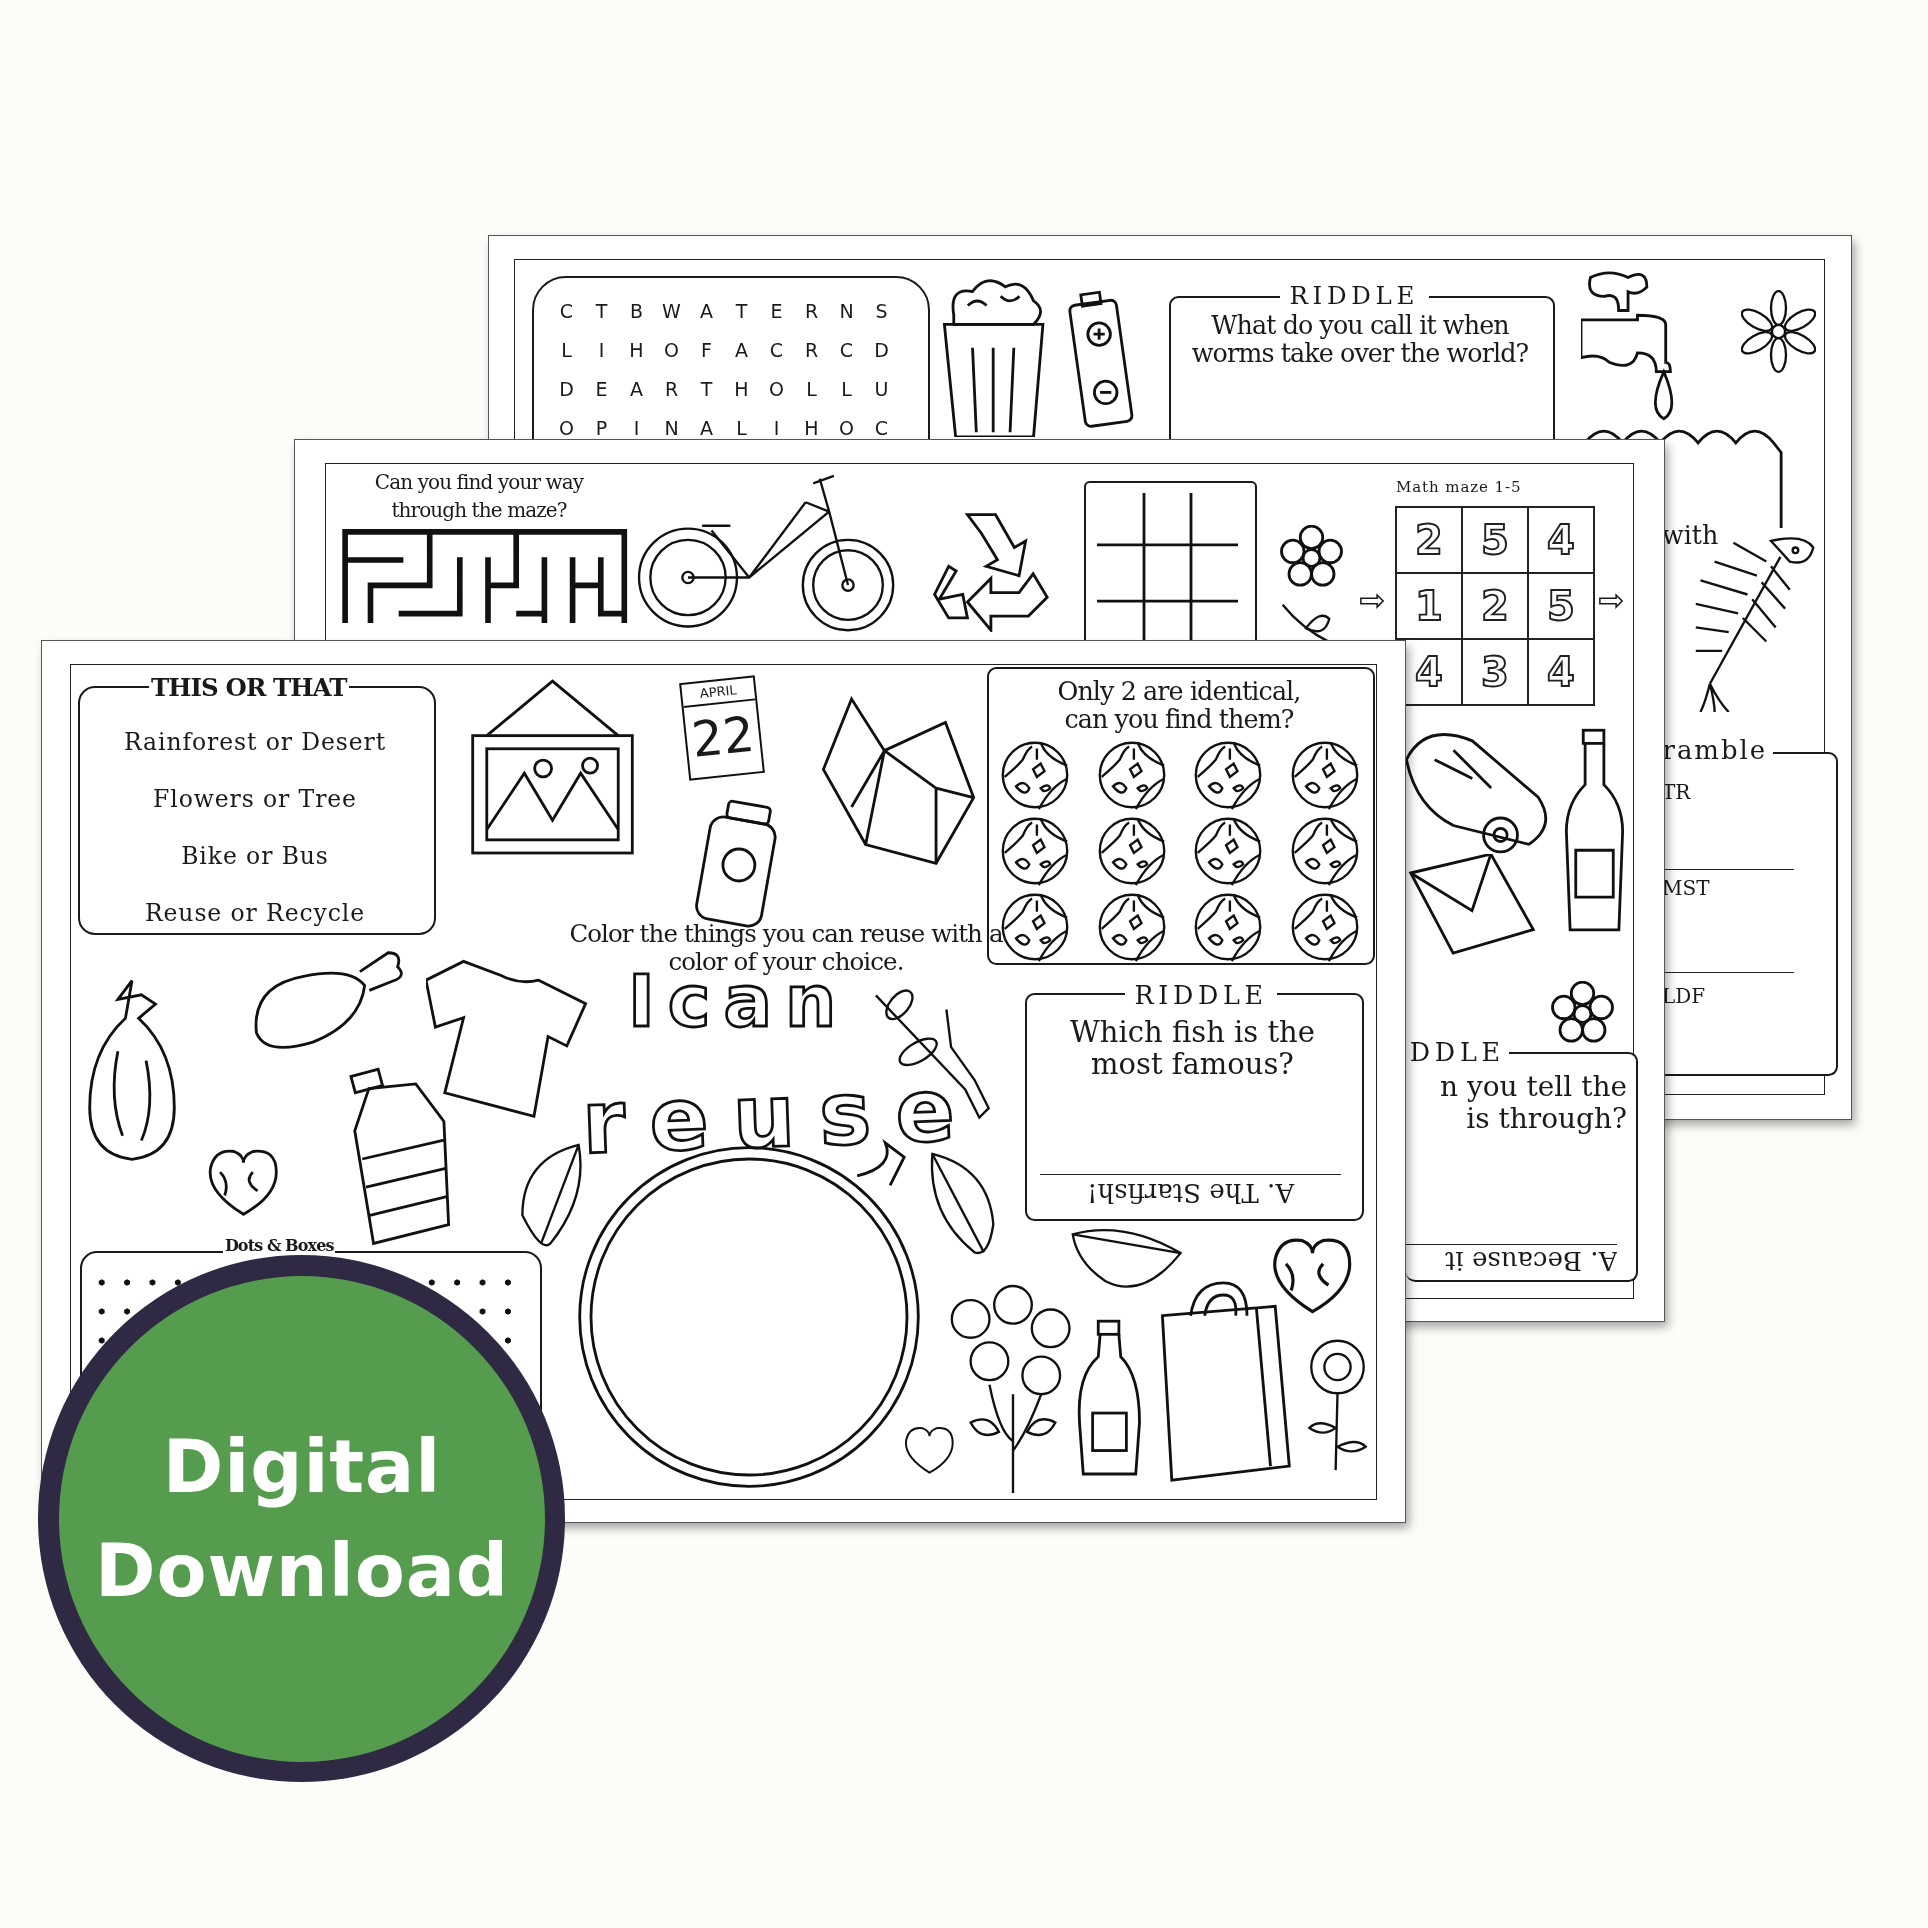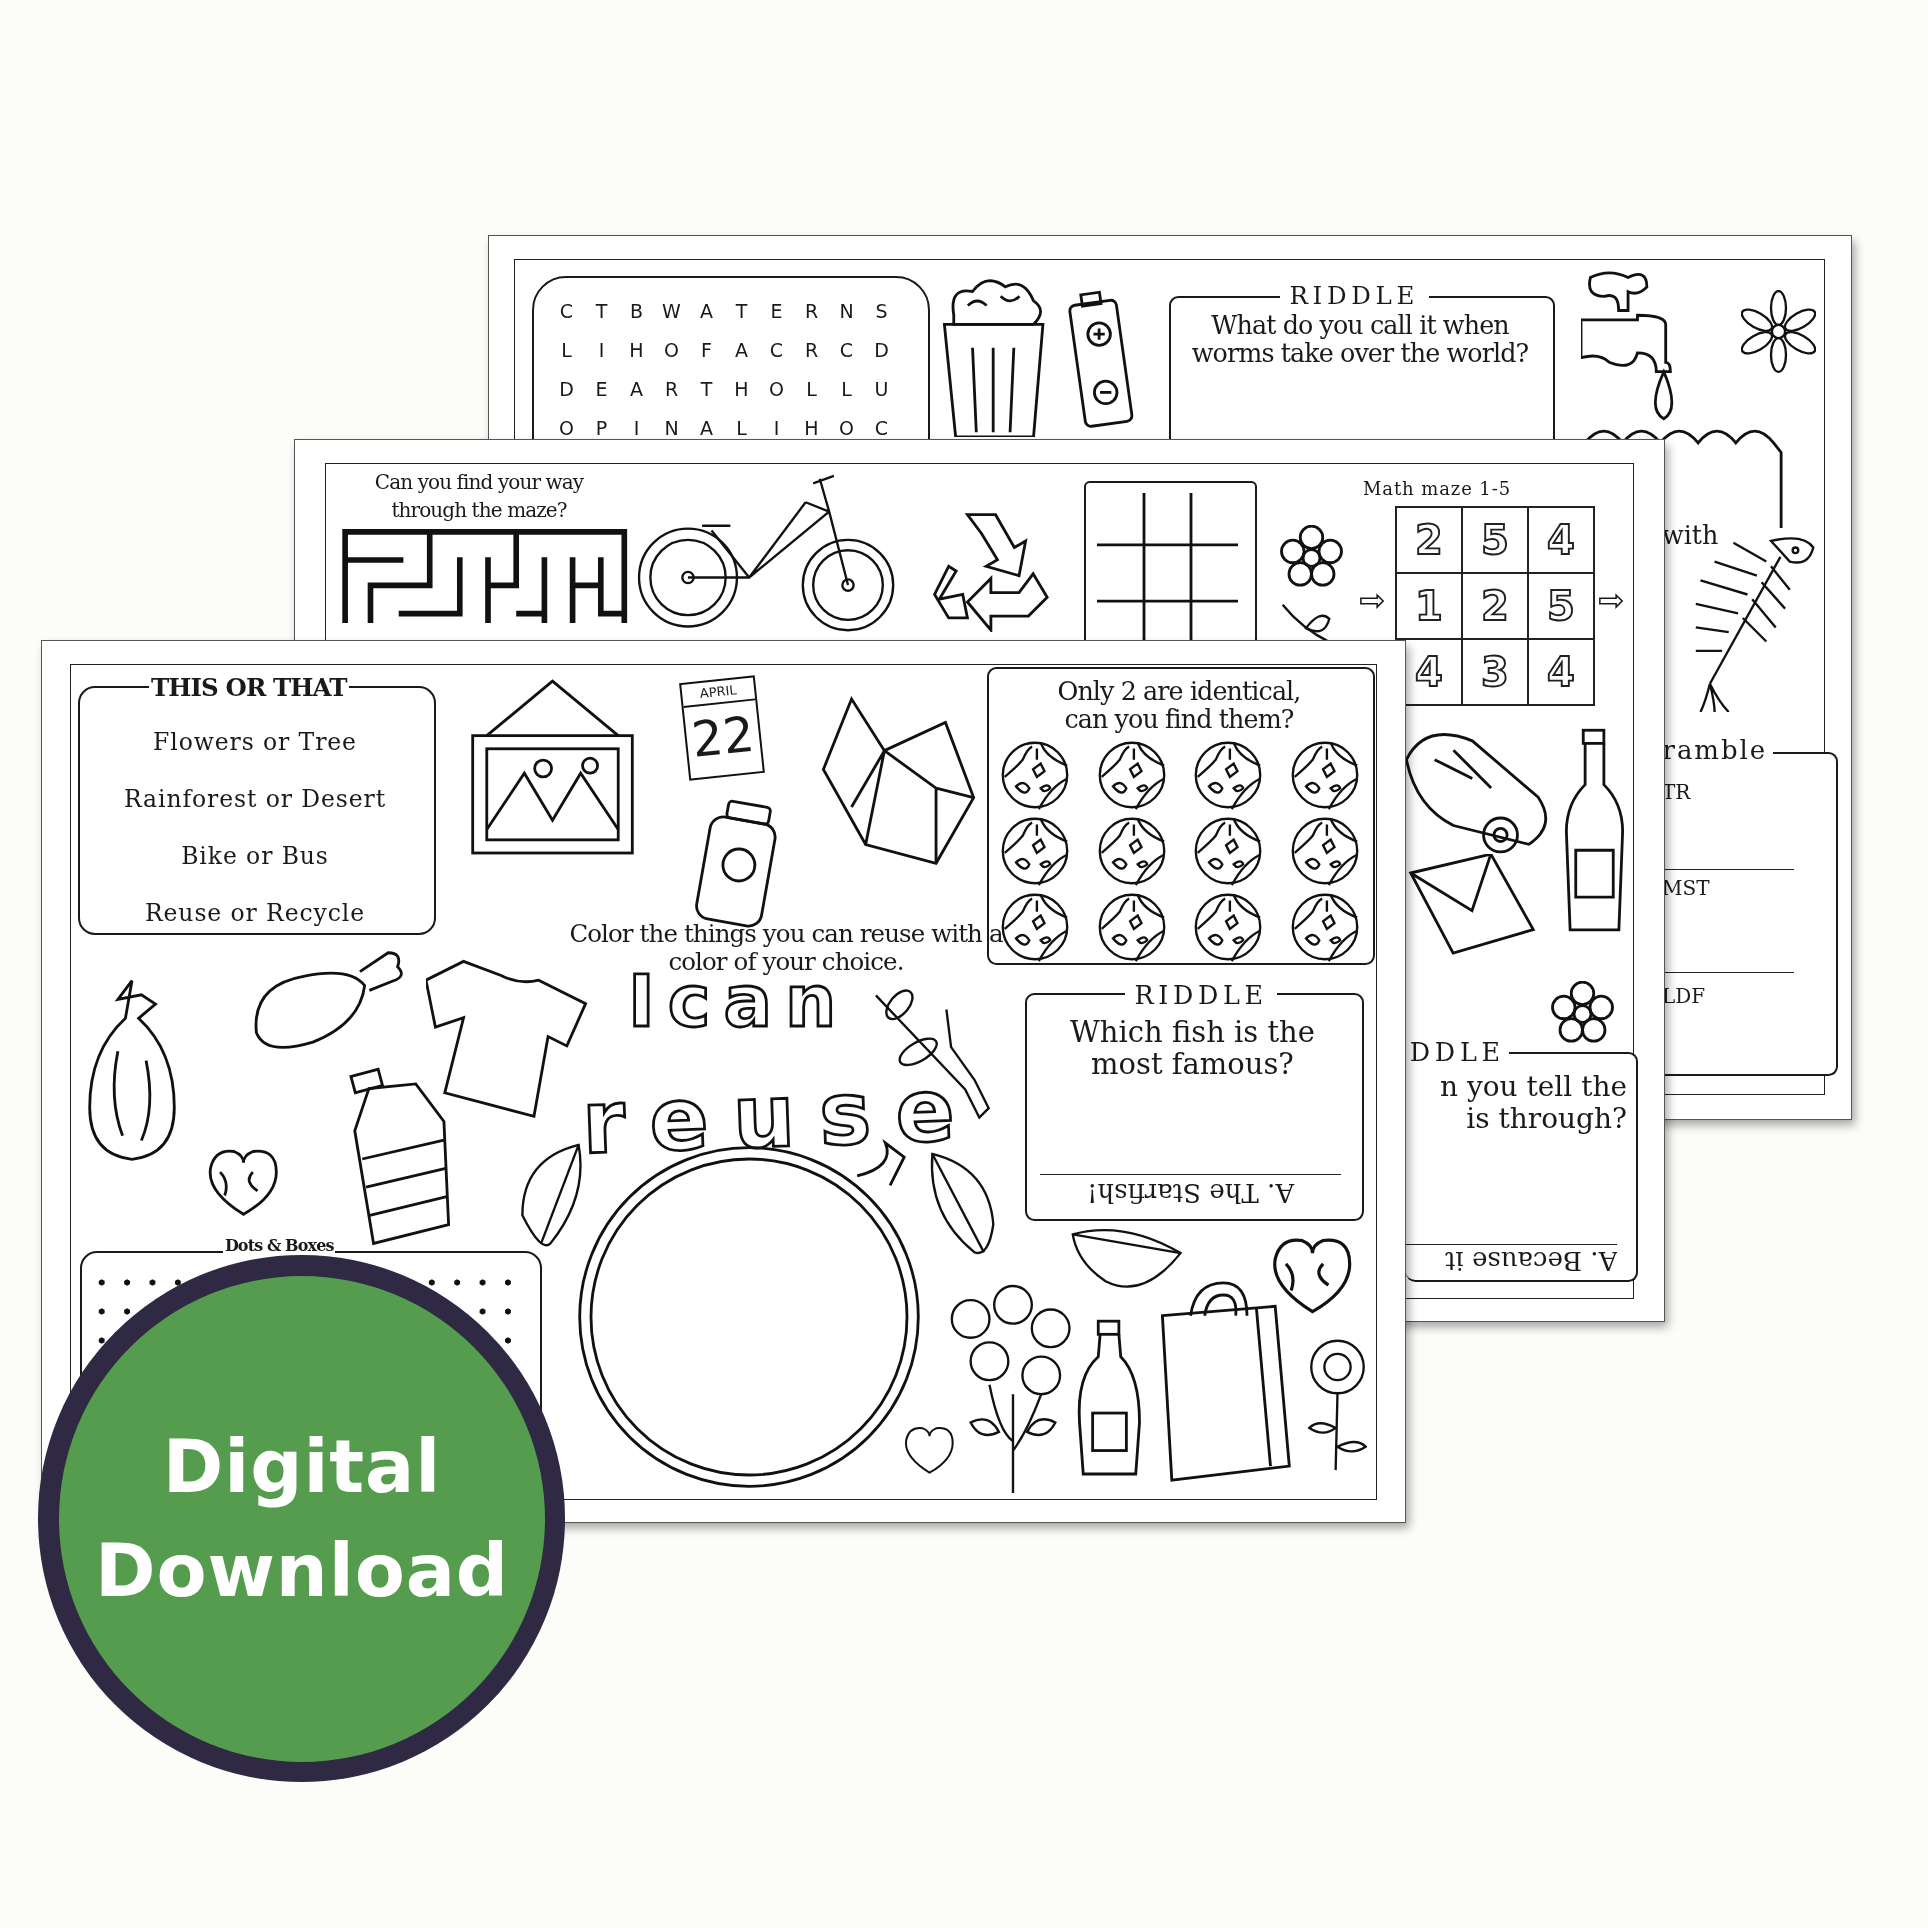--- a/index.html
+++ b/index.html
@@ -170,21 +170,21 @@
       <circle cx="52" cy="52" r="12"></circle>
       <circle cx="28" cy="52" r="12"></circle>
       <circle cx="20" cy="28" r="12"></circle>
   </svg>
   <svg class="abs" style="left:983px; top:160px;" width="56" height="47" viewBox="0 0 60 50" fill="none" stroke="#111" stroke-width="2.5">
     <path d="M5 5 Q25 30 55 45"></path>
       <path d="M30 30 Q45 10 55 20 Q50 40 30 30 Z"></path>
   </svg>
   <div class="abs" style="left:1064px; top:141px; font-size:32px; font-family:'DejaVu Sans',sans-serif;">⇨</div>
 
-  <div class="abs" style="left:1068px; top:38px; font-size:18px; letter-spacing:0.9px;">Math maze 1-5</div>
+  <div class="abs" style="left:1101px; top:38px; font-size:15px; letter-spacing:0.9px;">Math maze 1-5</div>
   <div class="mm-grid" style="left:1100px; top:66px;">
     <span>2</span>
     <span>5</span>
     <span>4</span>
     <span>1</span>
     <span>2</span>
     <span>5</span>
     <span>4</span>
     <span>3</span>
     <span>4</span>
@@ -227,22 +227,22 @@
     <span class="upside">A. Because it</span>
   </div>
 </div>
 
 <div class="sheet" style="left:41px; top:640px; width:1363px; height:881px;">
   <div class="inner" style="left:28px; top:22.6px; width:1305px; height:834px;"></div>
 
   <div class="rbox" style="left:36px; top:45px; width:354px; height:245px; border-radius:17px;"></div>
   <div class="abs" style="left:107px; top:32px; background:#fff; padding:0 1.9px; font-size:24.5px; font-weight:bold; letter-spacing:-0.9px;">THIS OR THAT</div>
   <div class="abs centered" style="left:36px; top:73px; width:354px; font-size:23.5px; line-height:57px; letter-spacing:0.9px;">
+    <div>Rainforest  or Desert</div>
     <div>Flowers or Tree</div>
-    <div>Rainforest  or Desert</div>
     <div>Bike or Bus</div>
     <div>Reuse or Recycle</div>
   </div>
 
   <svg class="abs" style="left:426px; top:38px;" width="169" height="179" viewBox="0 0 180 190" fill="none" stroke="#111" stroke-width="3">
     <path d="M20 60 L90 2 L160 60"></path>
     <rect x="5" y="60" width="170" height="125"></rect>
       <rect x="20" y="74" width="140" height="97"></rect>
     <path d="M20 160 L60 100 L90 150 L120 100 L160 160"></path>
     <circle cx="80" cy="95" r="9"></circle>

